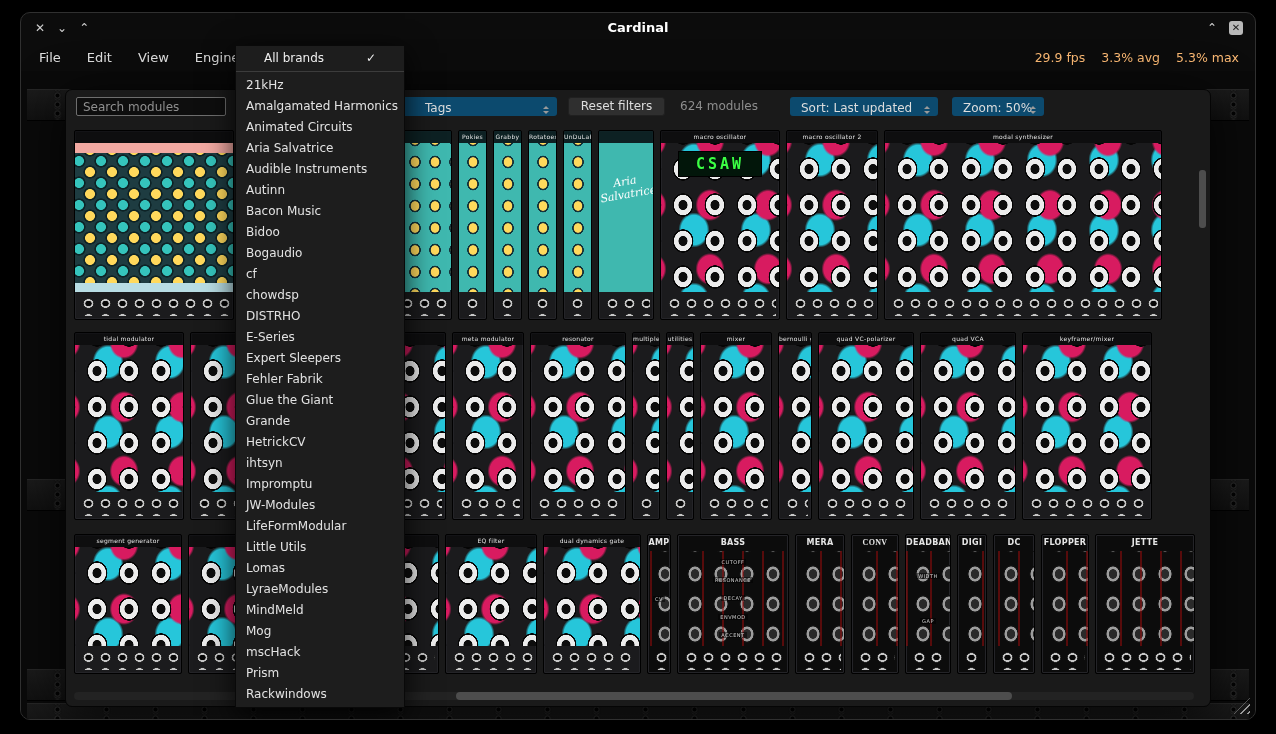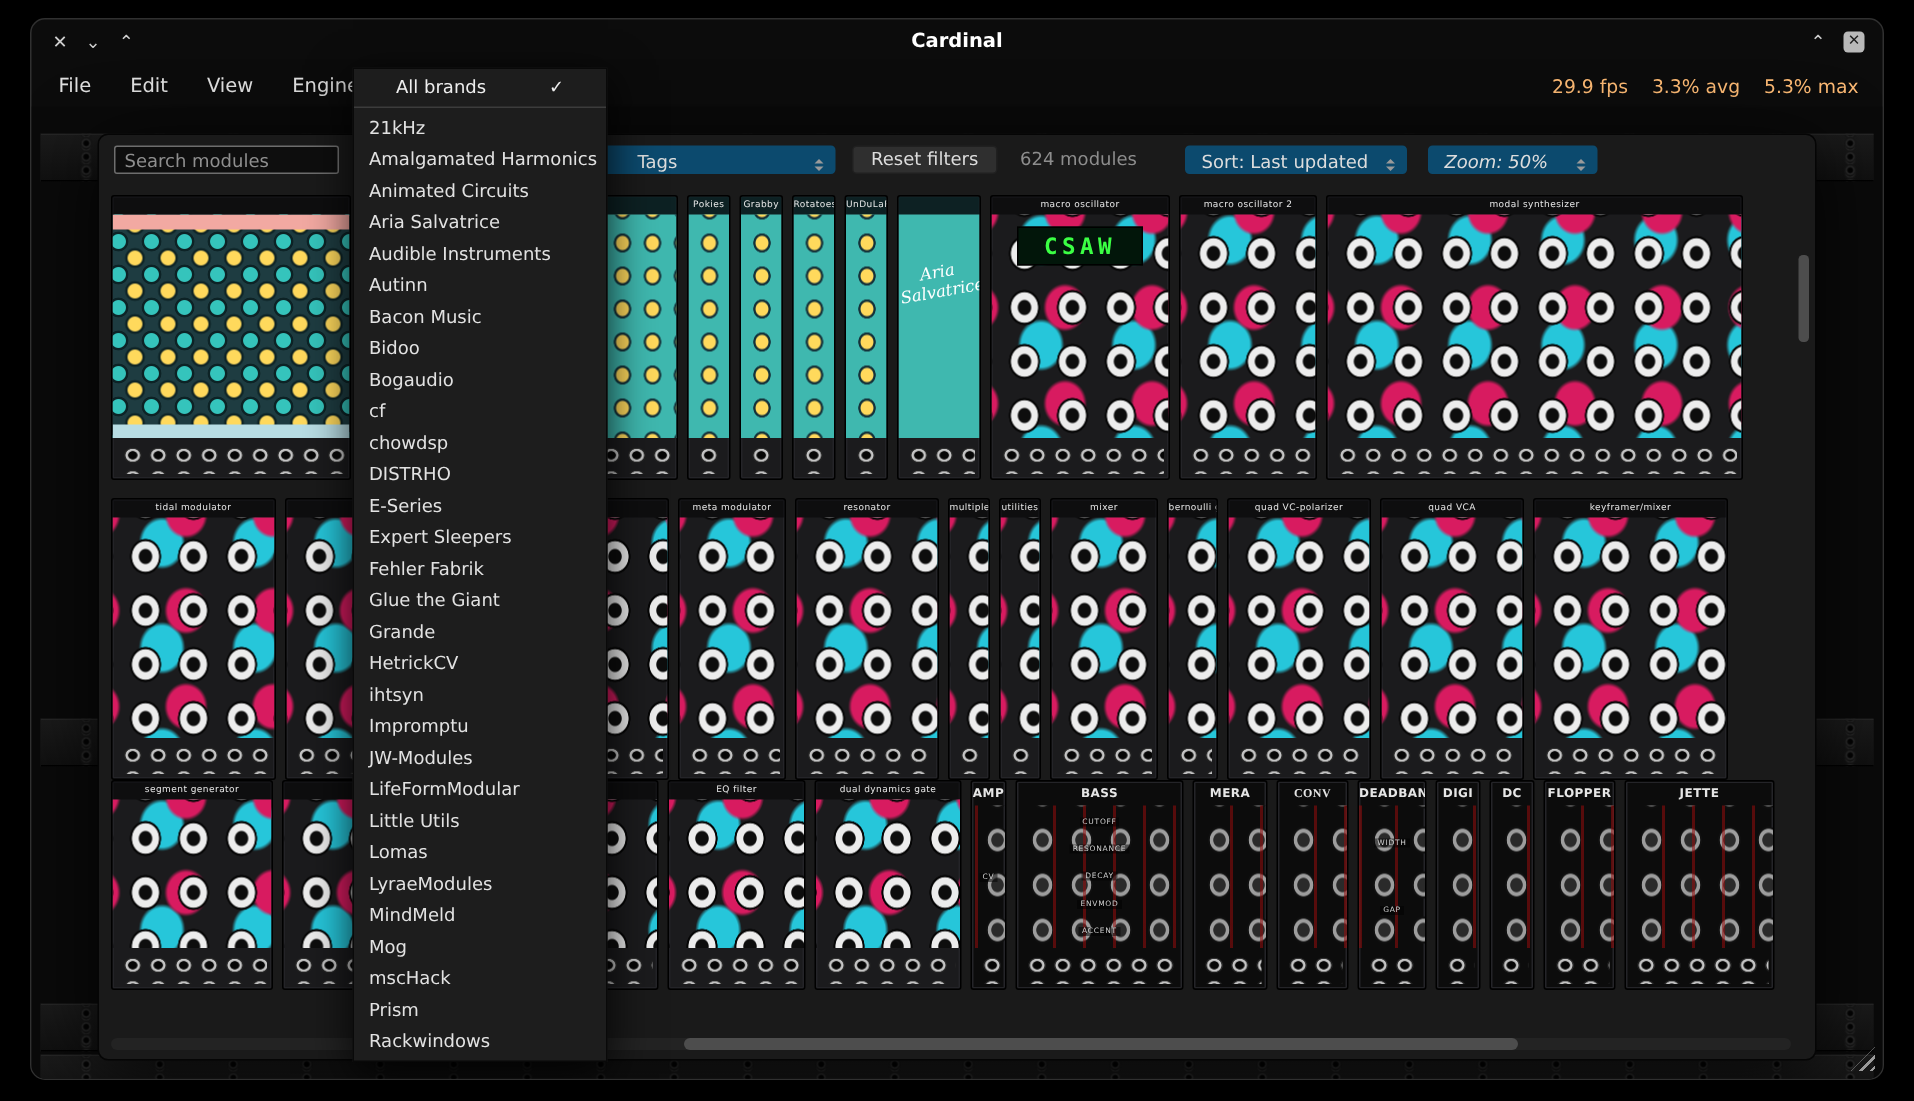--- a/index.html
+++ b/index.html
@@ -49,26 +49,26 @@
   .sel { position:absolute; top:0; height:19px; background:#0c4a6e; border:3px solid #0c4a6e; border-radius:3px;
     color:#ddd; line-height:17px; padding:0 20px 0 8px; white-space:nowrap; }
   .sel .arrows { position:absolute; right:5px; top:3px; }
   .sel .arrows::before { content:""; display:block; border:3.5px solid transparent; border-bottom-color:#9a9a9a; margin-bottom:2px; }
   .sel .arrows::after  { content:""; display:block; border:3.5px solid transparent; border-top-color:#9a9a9a; }
   .sel-tags { left:276px; width:205px; padding-left:70px; }
   .btn-reset { position:absolute; left:492px; top:0; width:97px; height:19px; background:#2f2f2f;
     border:1px solid #202020; border-radius:3px; color:#ddd; text-align:center; line-height:17px; }
   .mod-count { position:absolute; left:604px; top:0; line-height:19px; color:#8d8d8d; }
   .sel-sort { left:714px; width:148px; }
-  .sel-zoom { left:876px; width:113px;font-style:italic; }
+  .sel-zoom { left:876px; width:92px; }
   
   .mrow { position:absolute; left:8px; display:flex; gap:6px; }
   .mrow-0 { top:40px;  height:190px; }
   .mrow-1 { top:242px; height:188px; }
-  .mrow-2 { top:430px; height:140px; }
+  .mrow-2 { top:444px; height:140px; }
   .mod { height:100%; flex:0 0 auto; background:#1b1b1d; border:1px solid #000; border-radius:2px;
     display:flex; flex-direction:column; overflow:hidden; box-shadow: inset 0 0 0 1px #242428; }
   .m-title { height:12px; line-height:12px; font-size:6px; text-align:center; color:#e6e6e6;
     background:rgba(0,0,0,.45); white-space:nowrap; overflow:hidden; letter-spacing:.3px; }
   .m-body { flex:1; position:relative; overflow:hidden; }
   .m-jacks { height:22px; margin:2px 3px 3px;
     background-image: radial-gradient(closest-side, #060606 0 34%, #c6c6c6 40% 55%, #222 60% 68%, transparent 70%);
     background-size:17px 15px; background-position:2px 2px; }
   .m-dark .m-body {
     background-image:
@@ -363,21 +363,21 @@
                 <span>GAP</span>
               </div>
             </div>
             <div class="m-jacks"></div>
           </div>
           <div class="mod m-mog" style="width: 30px;">
             <div class="m-title">DIGI</div>
             <div class="m-body"></div>
             <div class="m-jacks"></div>
           </div>
-          <div class="mod m-mog" style="width: 30px;">
+          <div class="mod m-mog" style="width: 42px;">
             <div class="m-title">DC</div>
             <div class="m-body"></div>
             <div class="m-jacks"></div>
           </div>
           <div class="mod m-mog" style="width: 48px;">
             <div class="m-title">FLOPPER</div>
             <div class="m-body"></div>
             <div class="m-jacks"></div>
           </div>
           <div class="mod m-mog" style="width: 100px;">

